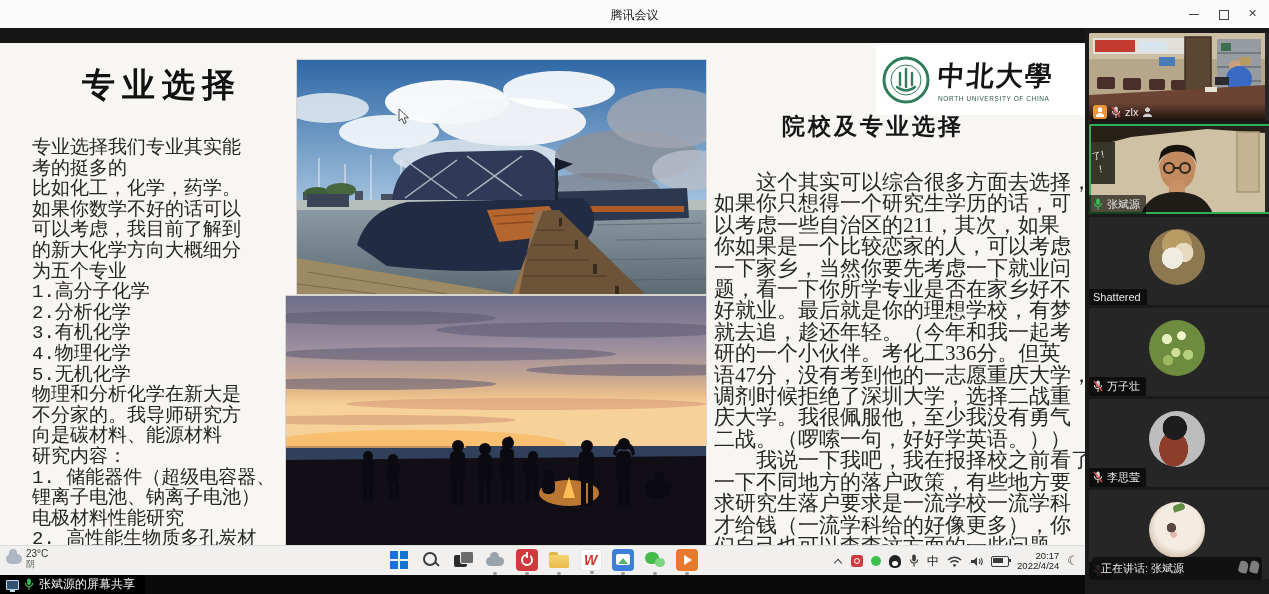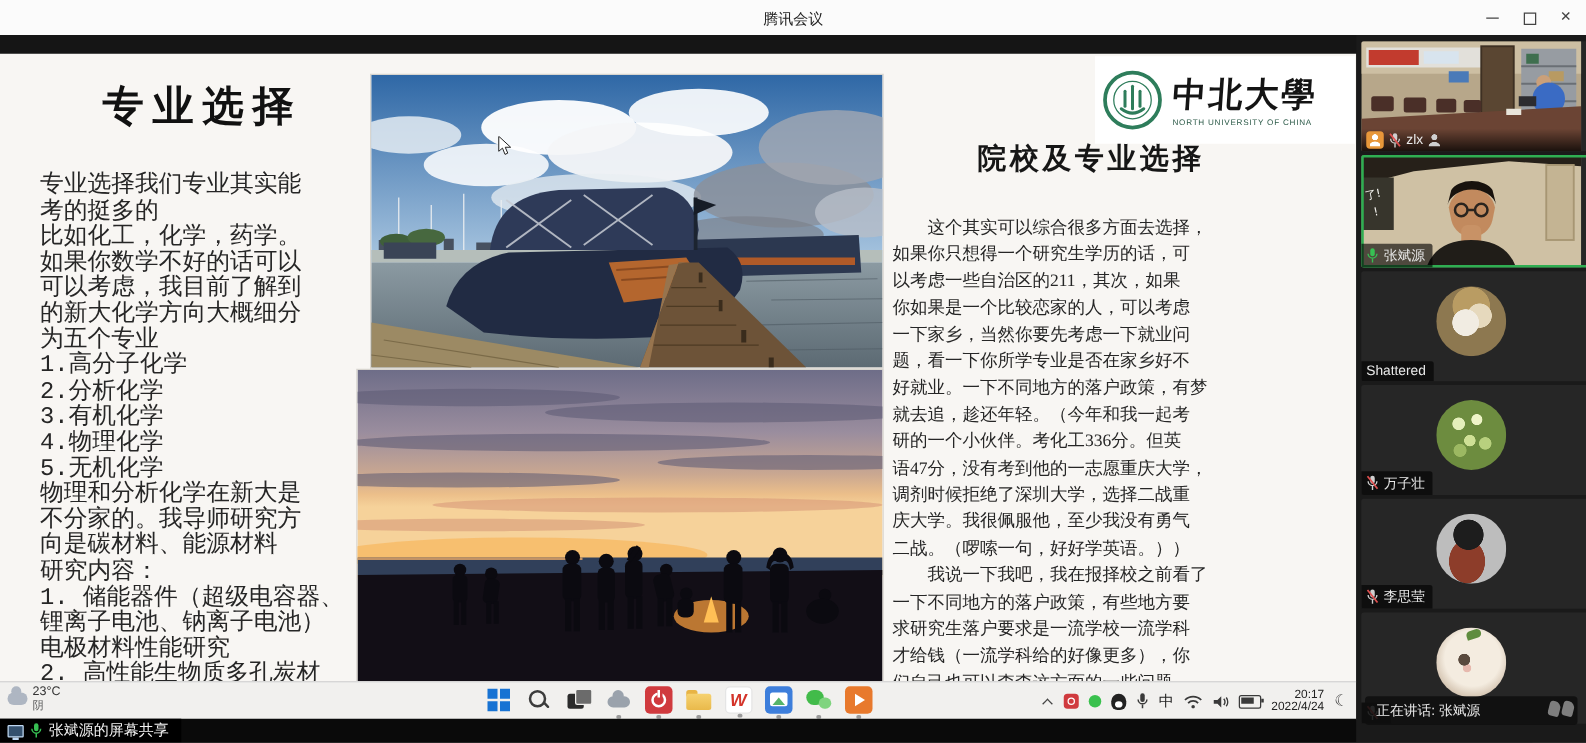--- a/index.html
+++ b/index.html
@@ -20,21 +20,21 @@
   
   .share{position:absolute;left:0;top:28px;width:1226px;height:566px;background:#151515;}
   .slide{position:absolute;left:0;top:15px;width:1085px;height:502px;background:#f8f6f3;overflow:hidden;}
 
   .slide-title{position:absolute;left:30px;top:20px;width:264px;text-align:center;
      font-family:"Liberation Serif","DejaVu Serif",serif;font-weight:bold;font-size:33px;
      letter-spacing:7px;color:#111;}
   .left-col{position:absolute;left:32px;top:58px;width:268px;white-space:nowrap;
      font-family:Liberation Mono, monospace;font-size:19px;line-height:20.6px;color:#262626;margin-top:37px;}
   .right-col{position:absolute;left:714px;top:129px;width:376px;white-space:nowrap;
-     font-family:"Liberation Serif","DejaVu Serif",serif;font-size:14px;line-height:21.4px;color:#262626;}
+     font-family:"Liberation Serif","DejaVu Serif",serif;font-size:21px;line-height:21.4px;color:#262626;}
   .right-heading{position:absolute;left:700px;top:68px;width:346px;text-align:center;
      font-family:"Liberation Serif","DejaVu Serif",serif;font-weight:bold;font-size:23px;
      letter-spacing:3px;color:#161616;}
 
   .uni-logo{position:absolute;left:876px;top:2px;width:208px;height:70px;background:#fff;
      display:flex;align-items:center;gap:6px;padding-left:4px;box-sizing:border-box;}
   .uni-text{display:flex;flex-direction:column;}
   .uni-cn{font-family:"Liberation Serif","DejaVu Serif",serif;font-weight:bold;font-size:27px;
      color:#141414;letter-spacing:2px;transform:skewX(-4deg);}
   .uni-en{font-size:6.5px;letter-spacing:.6px;color:#2d5b49;margin-top:1px;}
@@ -396,21 +396,21 @@
 
       <div class="right-heading">院校及专业选择</div>
 
       <div class="right-col">
         <div>　　这个其实可以综合很多方面去选择，</div>
         <div>如果你只想得一个研究生学历的话，可</div>
         <div>以考虑一些自治区的211，其次，如果</div>
         <div>你如果是一个比较恋家的人，可以考虑</div>
         <div>一下家乡，当然你要先考虑一下就业问</div>
         <div>题，看一下你所学专业是否在家乡好不</div>
-        <div>好就业。一下不同地方的落户政策，有梦</div>
+        <div>好就业。最后就是你的理想学校，有梦</div>
         <div>就去追，趁还年轻。（今年和我一起考</div>
         <div>研的一个小伙伴。考化工336分。但英</div>
         <div>语47分，没有考到他的一志愿重庆大学，</div>
         <div>调剂时候拒绝了深圳大学，选择二战重</div>
         <div>庆大学。我很佩服他，至少我没有勇气</div>
         <div>二战。（啰嗦一句，好好学英语。））</div>
         <div>　　我说一下我吧，我在报择校之前看了</div>
         <div>一下不同地方的落户政策，有些地方要</div>
         <div>求研究生落户要求是一流学校一流学科</div>
         <div>才给钱（一流学科给的好像更多），你</div>

